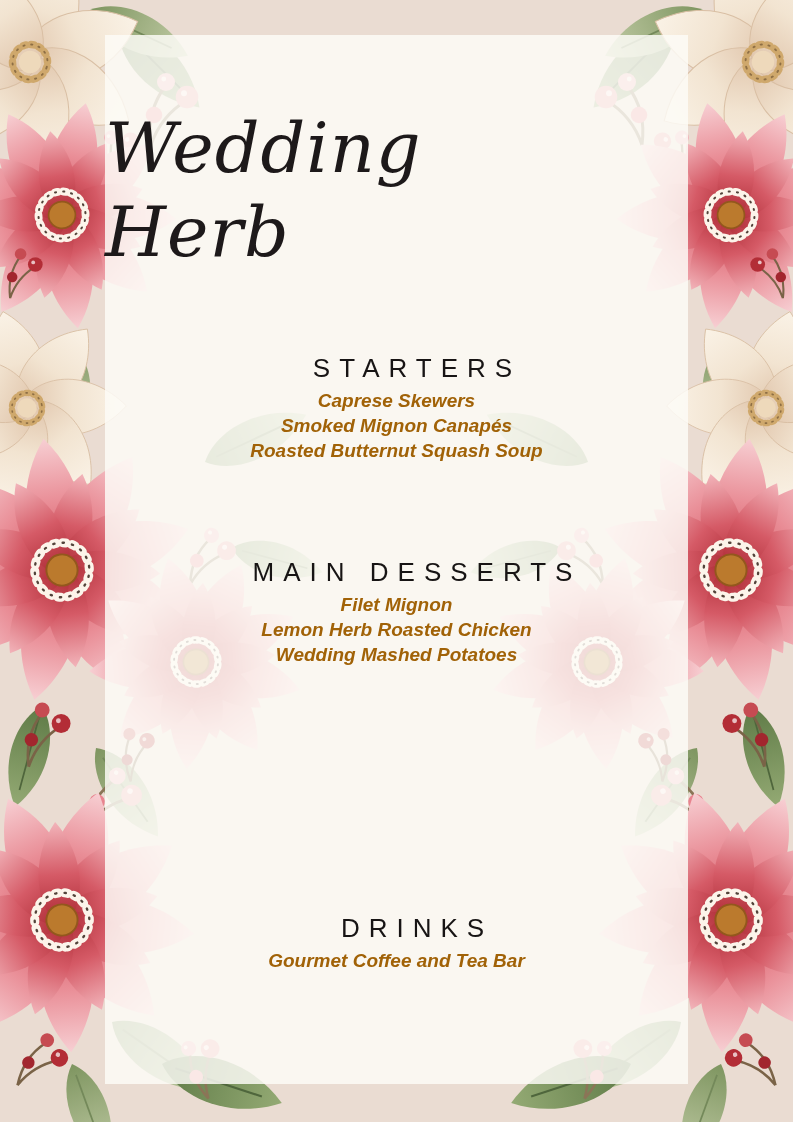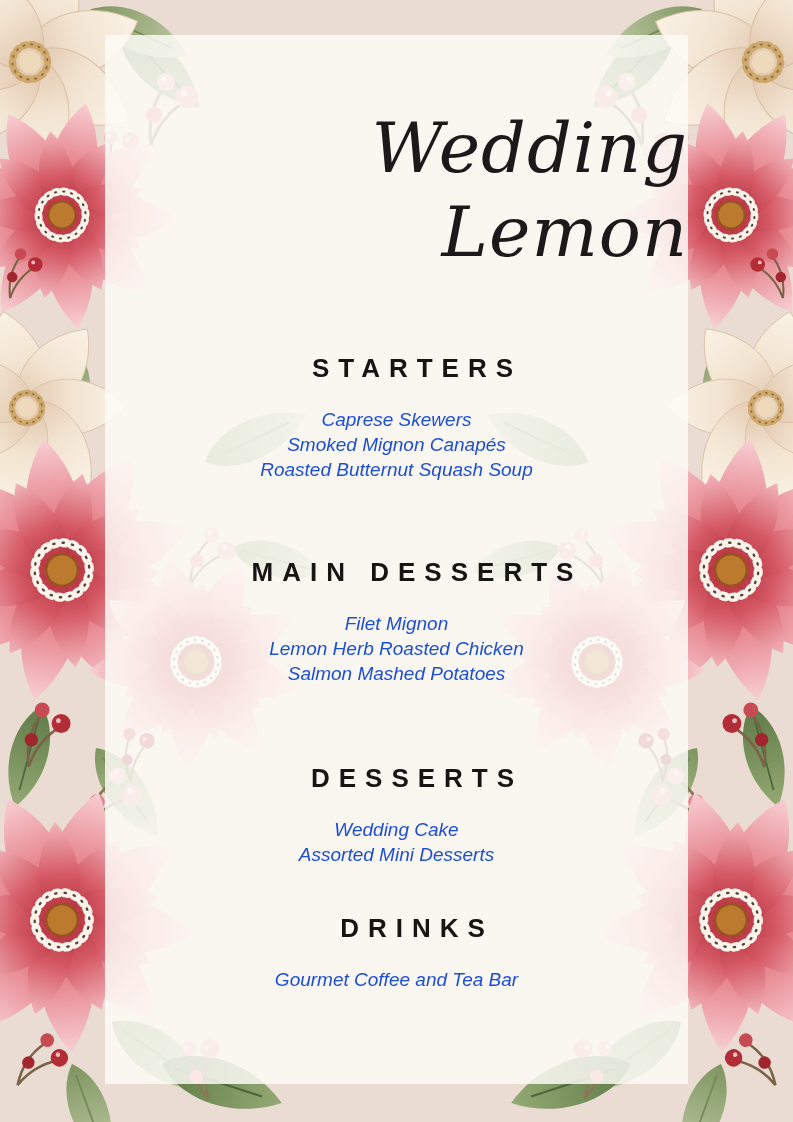--- a/index.html
+++ b/index.html
@@ -5,32 +5,32 @@
   * { margin:0; padding:0; box-sizing:border-box; }
   html,body { width:793px; height:1122px; }
   body { font-family:"Liberation Sans",sans-serif; background:#fff; }
   .page { position:relative; width:793px; height:1122px; background:#eadcd2; overflow:hidden; }
   .floral { position:absolute; left:0; top:0; }
   .panel {
     position:absolute; left:105px; top:35px; width:583px; height:1049px;
     background:rgba(253,251,247,0.84);
   }
   .title {
-    position:absolute; top:71px; left:0; right:0; text-align:right;
+    position:absolute; top:71px; left:0; right:0; text-align:left;
     font-family:"DejaVu Serif","Liberation Serif",serif; font-style:italic; font-weight:400;
     font-size:70px; line-height:84px; color:#1d191a; letter-spacing:1px;
   }
   .title span { display:block; }
   .sec { position:absolute; left:0; right:0; text-align:center; }
   .sec h2 {
-    font-size:26px; font-weight:700; letter-spacing:9px; text-indent:9px;
+    font-size:26px; font-weight:400; letter-spacing:9px; text-indent:9px;
     color:#171414; line-height:30px;padding-left:32px;
   }
   .items {
-    margin-top:24px; font-style:italic; font-size:19px; line-height:25px; color:#1d4ed8;
+    margin-top:5px; font-style:italic; font-size:19px; line-height:25px; color:#a16207;font-weight:bold;
   }
   .sec-starters { top:318px; }
   .sec-mains    { top:522px; }
   .sec-desserts { top:728px; }
   .sec-drinks   { top:878px; }
 </style>
 </head>
 <body>
 
 <div class="page">
@@ -167,48 +167,41 @@
     <use href="#colL"></use>
     <g transform="translate(793,0) scale(-1,1)">
       <use href="#colL"></use>
     </g>
   </svg>
 
   <div class="panel">
 
     <h1 class="title">
       <span>Wedding</span>
-      <span>Lemon</span>
+      <span>Herb</span>
     </h1>
 
     <section class="sec sec-starters">
       <h2>STARTERS</h2>
       <div class="items">
         <div>Caprese Skewers</div>
         <div>Smoked Mignon Canapés</div>
         <div>Roasted Butternut Squash Soup</div>
       </div>
     </section>
 
     <section class="sec sec-mains">
       <h2>MAIN DESSERTS</h2>
       <div class="items">
         <div>Filet Mignon</div>
         <div>Lemon Herb Roasted Chicken</div>
-        <div>Salmon Mashed Potatoes</div>
+        <div>Wedding Mashed Potatoes</div>
       </div>
     </section>
 
-    <section class="sec sec-desserts">
-      <h2>DESSERTS</h2>
-      <div class="items">
-        <div>Wedding Cake</div>
-        <div>Assorted Mini Desserts</div>
-      </div>
-    </section>
 
     <section class="sec sec-drinks">
       <h2>DRINKS</h2>
       <div class="items">
         <div>Gourmet Coffee and Tea Bar</div>
       </div>
     </section>
 
   </div>
 </div>

